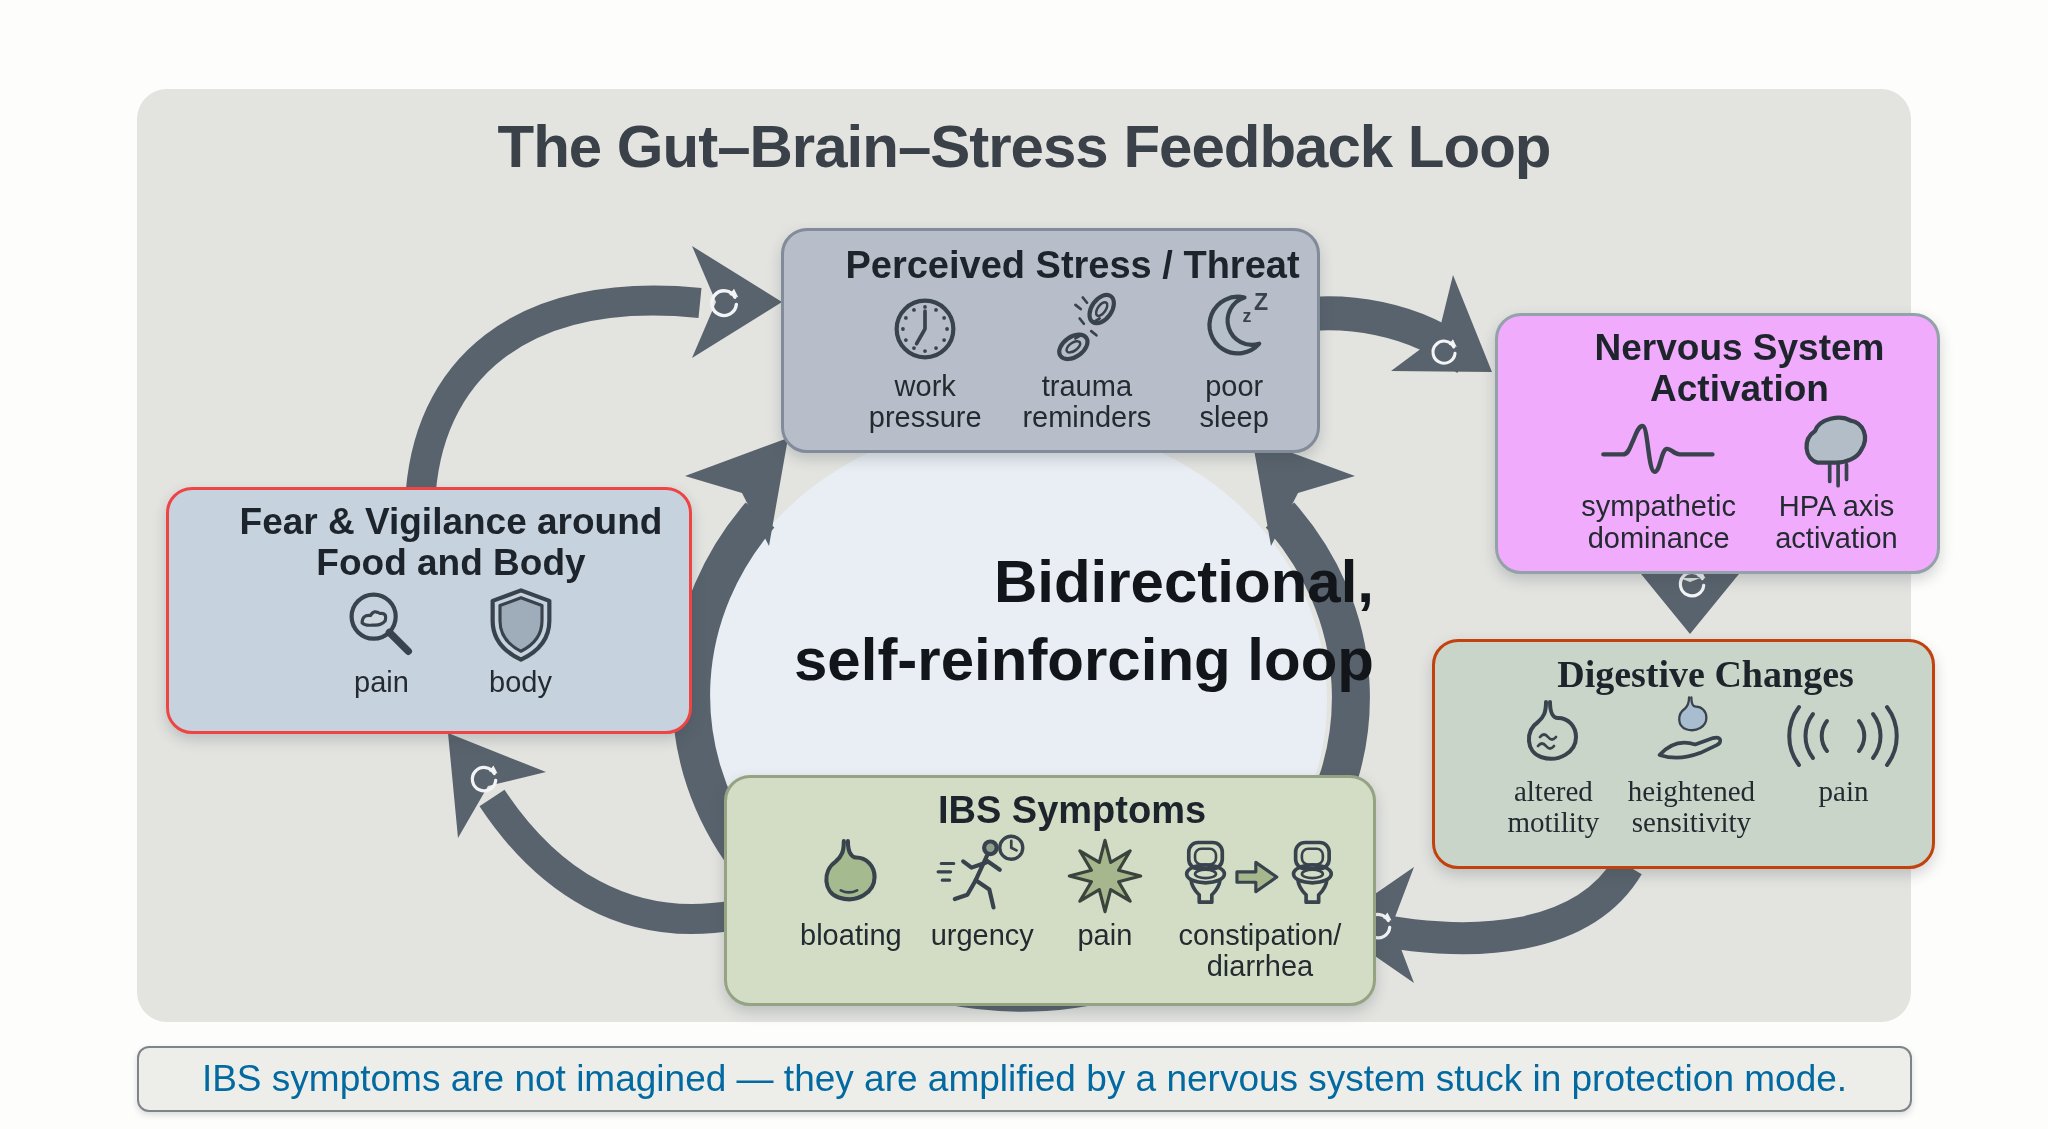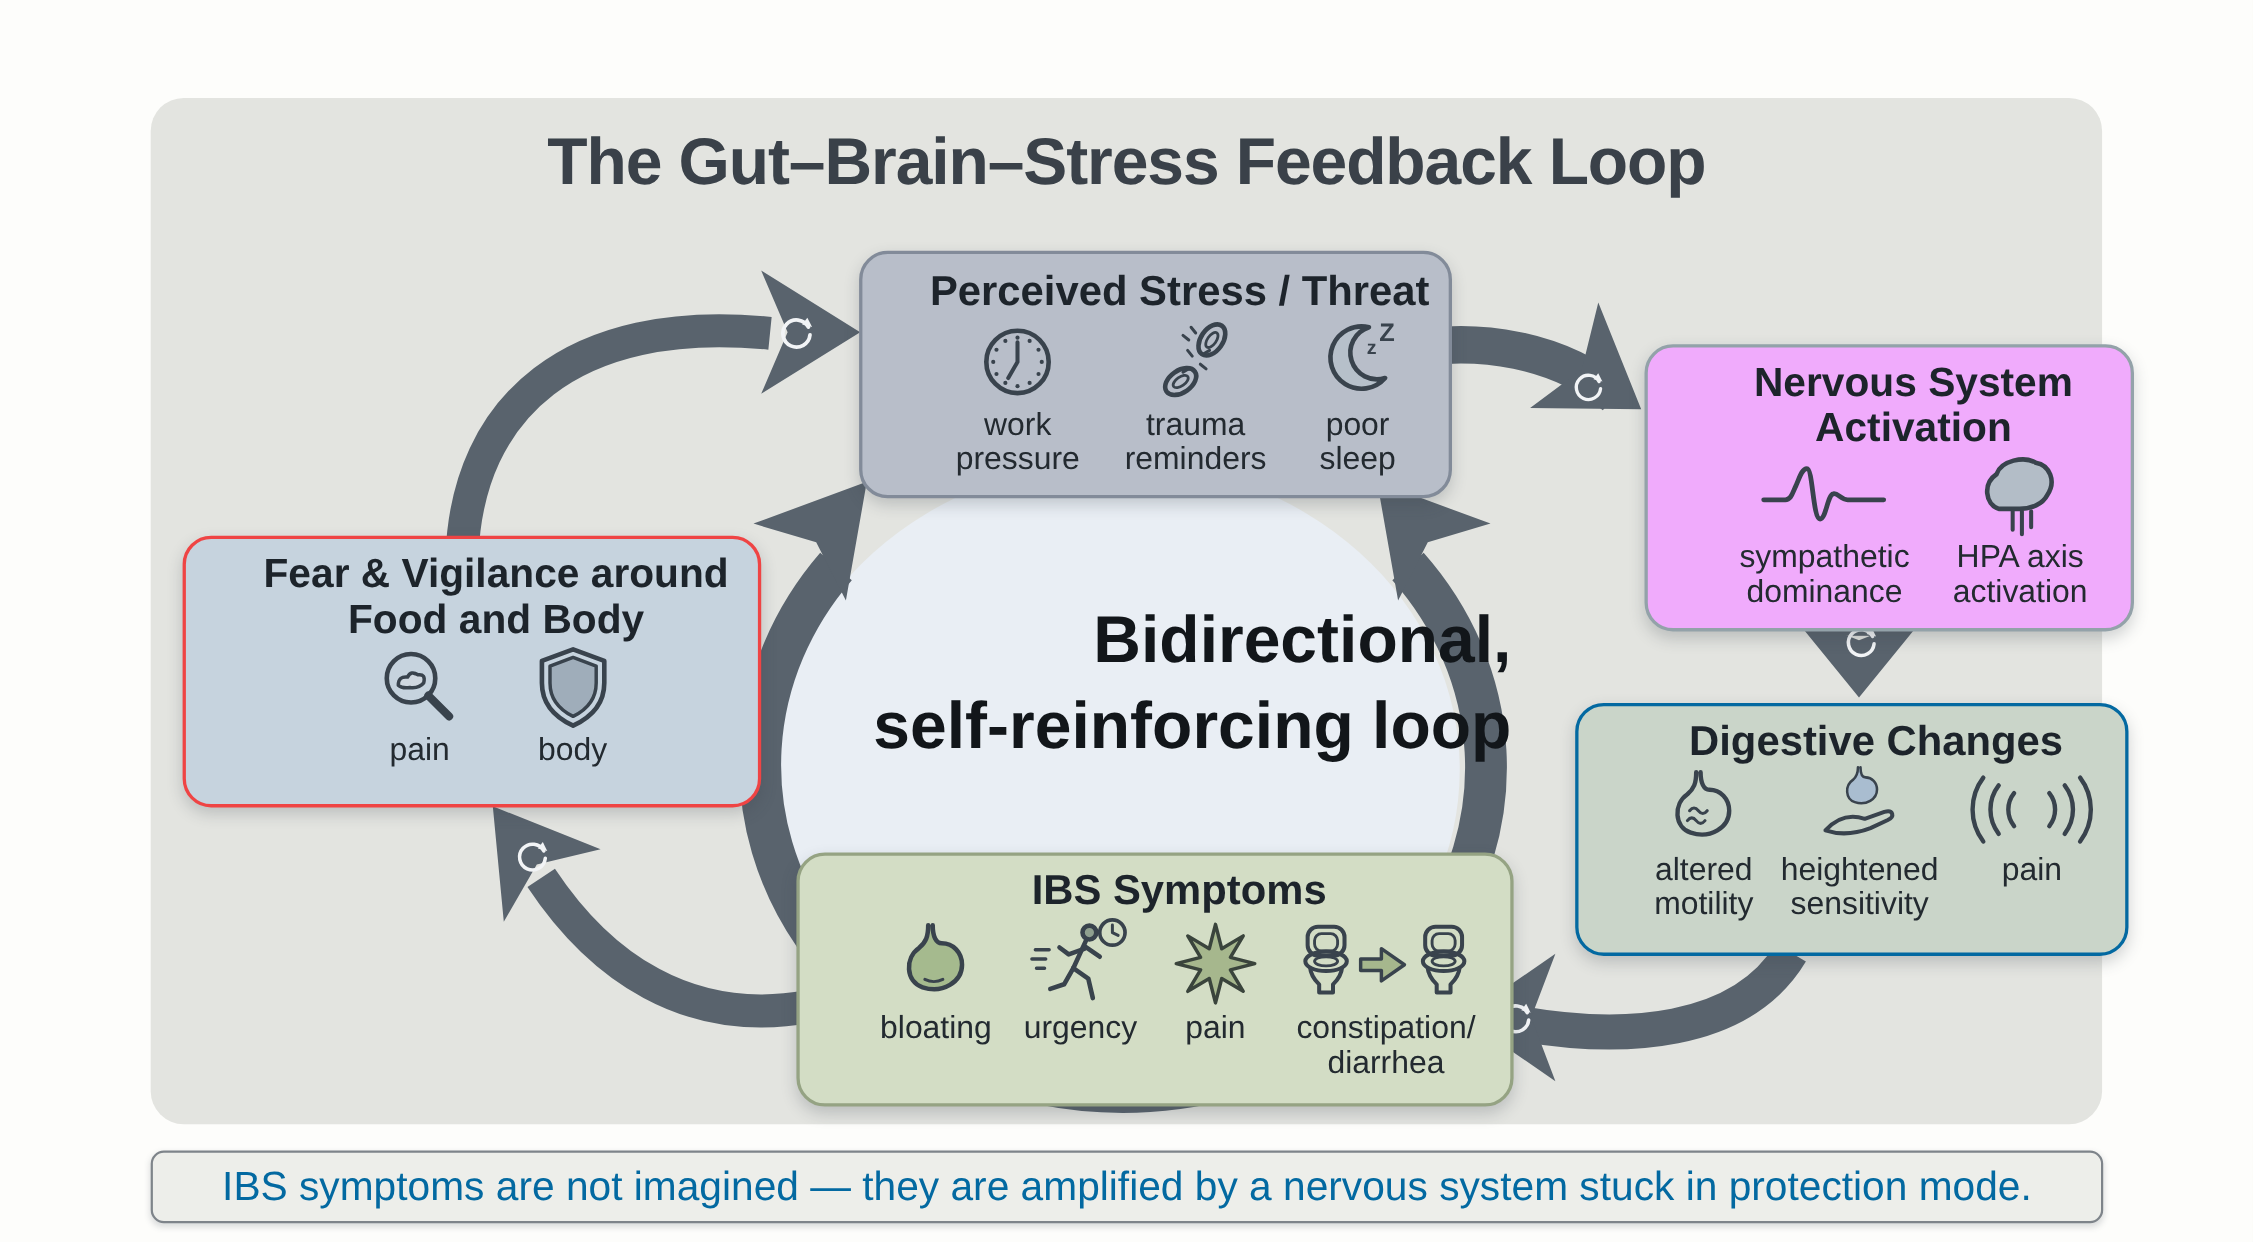--- a/index.html
+++ b/index.html
@@ -14,21 +14,21 @@
        display:flex;flex-direction:column;align-items:center;padding-left:44px;}
   .box-title{font-weight:700;color:#1d242b;text-align:center;white-space:pre-line;
        line-height:1.1;margin-top:12px;}
   .items{display:flex;width:100%;justify-content:space-evenly;align-items:flex-start;flex:1;}
   .item{display:flex;flex-direction:column;align-items:center;}
   .item .icon{display:flex;align-items:center;justify-content:center;}
   .item .label{font-size:29px;line-height:1.08;text-align:center;white-space:pre-line;color:#232a30;}
   .box-ps{left:781px;top:228px;width:489px;height:219px;background:#b8bec9;border:3px solid #828b99;}
   .box-ns{left:1495px;top:283px;width:395px;height:255px;background:#f0abfc;border:3px solid #93a2a9;margin-top:30px;}
   .box-fear{left:166px;top:487px;width:476px;height:241px;background:#c6d3de;border:3px solid #ef4444;}
-  .box-dg{left:1432px;top:639px;width:453px;height:224px;background:#cad5c9;border:3px solid #0369a1;}
+  .box-dg{left:1432px;top:639px;width:453px;height:224px;background:#cad5c9;border:3px solid #c2410c;font-family:Liberation Serif, serif;}
   .box-ibs{left:724px;top:775px;width:602px;height:225px;background:#d3ddc5;border:3px solid #95a383;}
   .box-ps .box-title{font-size:38px;margin-top:14px;}
   .box-ns .box-title,.box-fear .box-title{font-size:37px;}
   .box-dg .box-title,.box-ibs .box-title{font-size:38px;}
   .center-label{position:absolute;left:674px;top:543px;width:700px;text-align:right;
        font-size:60px;font-weight:700;color:#12161a;line-height:1.3;white-space:pre-line;}
   .caption-bar{position:absolute;left:137px;top:1046px;width:1771px;height:62px;
        background:#edeeea;border:2px solid #7e848a;border-radius:12px;
        display:flex;align-items:center;justify-content:center;box-shadow:0 3px 6px rgba(55,65,75,.18);}
   .caption-bar .caption{font-size:37px;color:#0369a1;}

